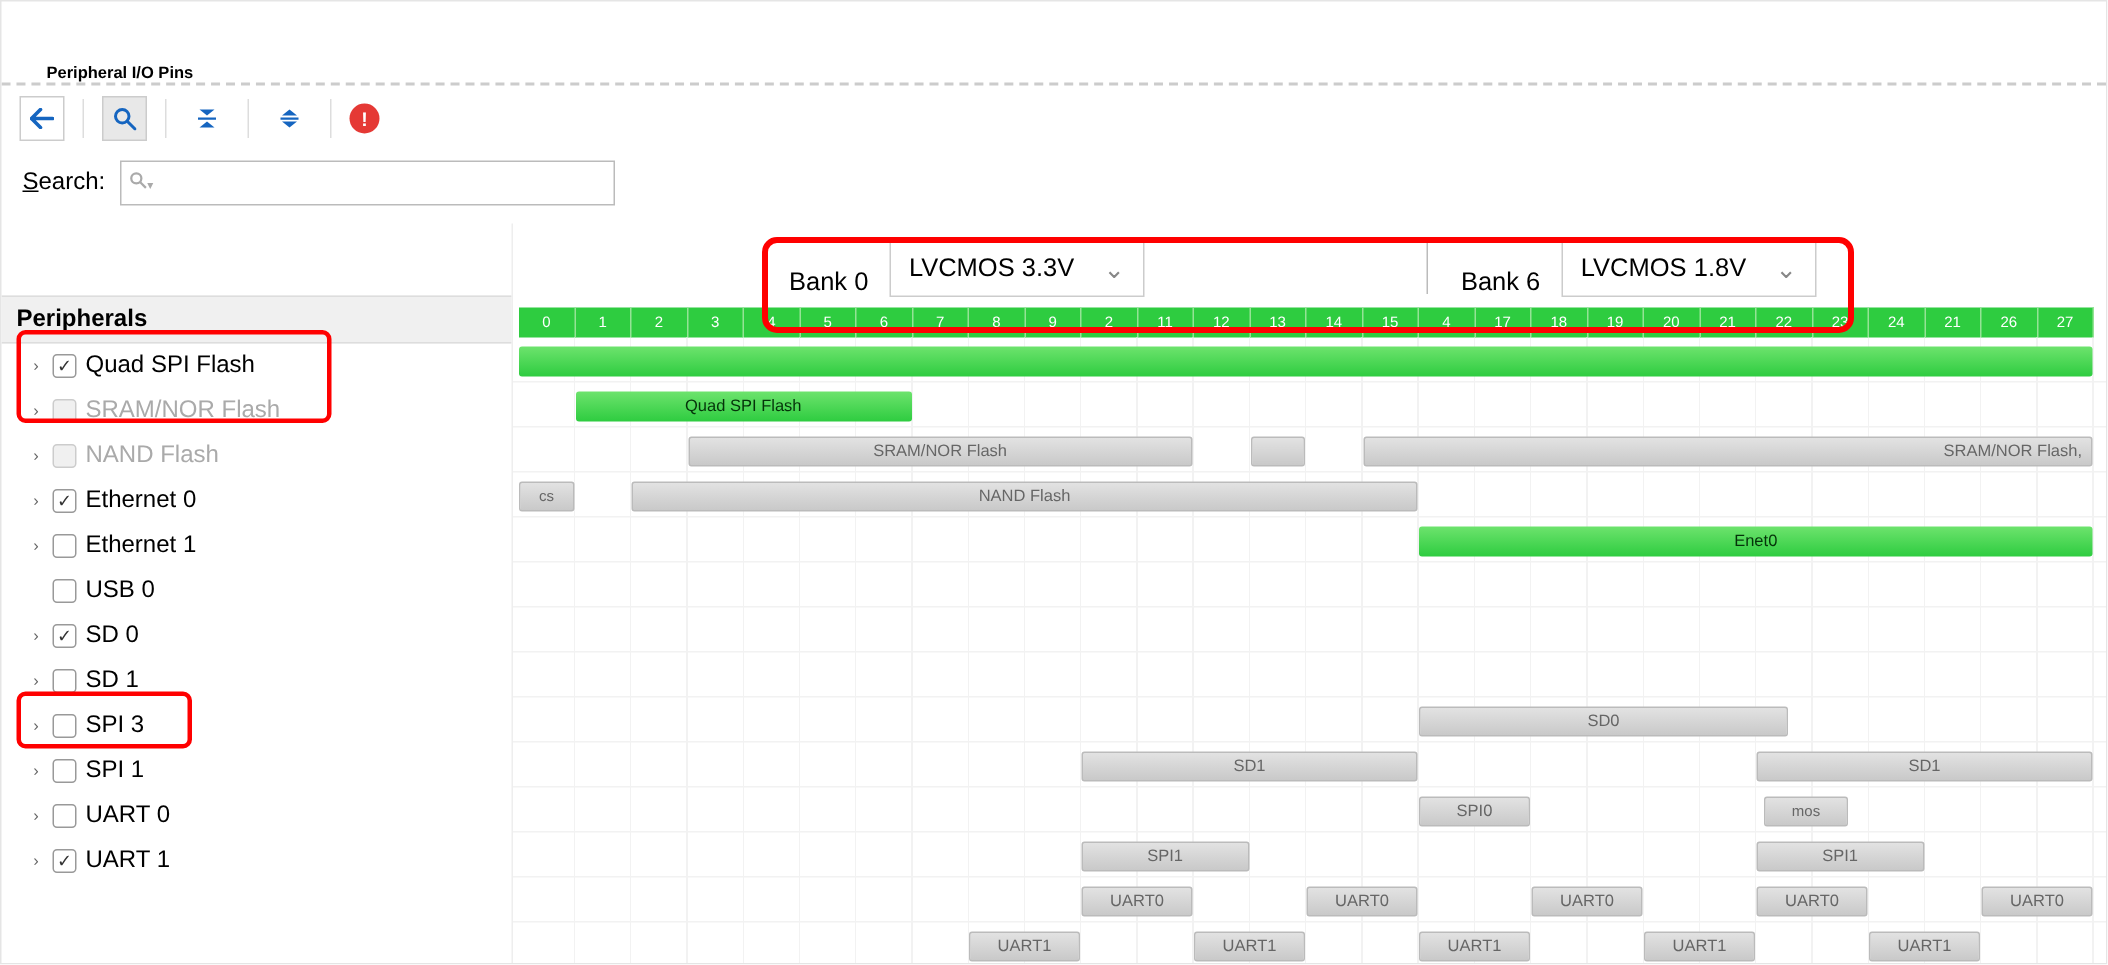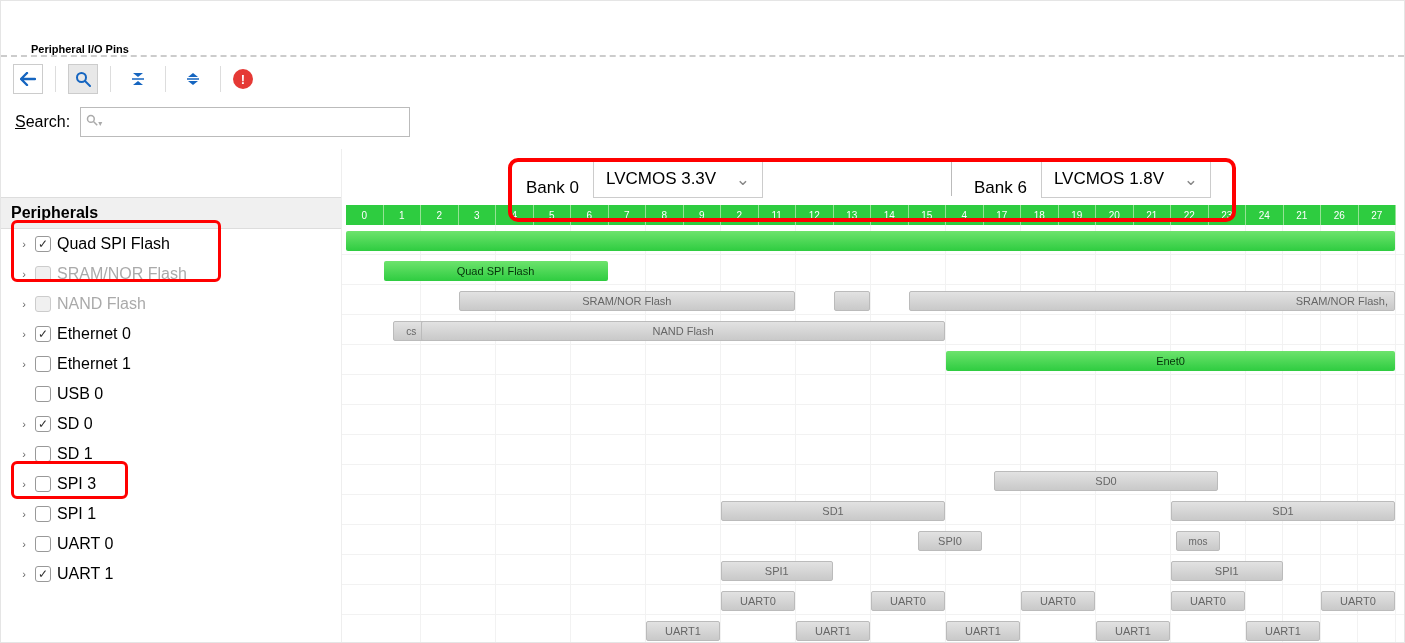--- a/index.html
+++ b/index.html
@@ -50,21 +50,21 @@
   .pin-header { display:flex; height:20px; }
   .pin-header .ph { width:37.5px; height:20px; font-size:10px; color:#fff; display:flex; align-items:center; justify-content:center; background:#2ecc40; border-right:1px solid #95e395; }
   .pin-header .spacer { width:4px; background:#fff; }
 
   .trow { height:30px; position:relative; display:flex; }
   .trow .lead { width:4px; }
   .cells { position:relative; flex:1; height:30px; }
   .bar { position:absolute; top:6px; height:20px; border-radius:2px; display:flex; align-items:center; justify-content:center; font-size:11px; }
   .bar.green { background:linear-gradient(#6de36d,#2ecc40); color:#0a3; color:#05330a; }
   .bar.grey { background:linear-gradient(#e2e2e2,#c9c9c9); color:#666; border:1px solid #bbb; }
-  .bar.small { font-size:10px;margin-left:47px; }
+  .bar.small { font-size:10px; }
 
   .right-hi { position:absolute; border:4px solid #ff0000; border-radius:10px; pointer-events:none; }
 
   .rows-container { position:relative; }
   .rows-container::before {
     content:""; position:absolute; left:4px; right:0; top:0; bottom:0; pointer-events:none;
     background-image: repeating-linear-gradient(to right, transparent 0, transparent 36.5px, #f2f2f2 36.5px, #f2f2f2 37.5px);
   }
   .rows-container .trow { border-bottom:1px solid #f2f2f2; }
 </style>
@@ -305,35 +305,35 @@
               <div class="lead"></div>
               <div class="cells"></div>
             </div>
             <div class="trow">
               <div class="lead"></div>
               <div class="cells"></div>
             </div>
             <div class="trow">
               <div class="lead"></div>
               <div class="cells">
-                <div class="bar grey" style="left: 600px; width: 224px; margin-left: 48px;">SD0</div>
+                <div class="bar grey" style="left: 600px; width: 246px;">SD0</div>
               </div>
             </div>
             <div class="trow">
               <div class="lead"></div>
               <div class="cells">
                 <div class="bar grey" style="left: 375px; width: 224px;">SD1</div>
                 <div class="bar grey" style="left: 825px; width: 224px;">SD1</div>
               </div>
             </div>
             <div class="trow">
               <div class="lead"></div>
               <div class="cells">
-                <div class="bar grey" style="left: 572px; width: 64px;">SPI0</div>
-                <div class="bar grey small" style="left: 783px; width: 44px;">mos</div>
+                <div class="bar grey" style="left: 600px; width: 74px;">SPI0</div>
+                <div class="bar grey small" style="left: 830px; width: 56px;">mos</div>
               </div>
             </div>
             <div class="trow">
               <div class="lead"></div>
               <div class="cells">
                 <div class="bar grey" style="left: 375px; width: 111.5px;">SPI1</div>
                 <div class="bar grey" style="left: 825px; width: 111.5px;">SPI1</div>
               </div>
             </div>
             <div class="trow">

